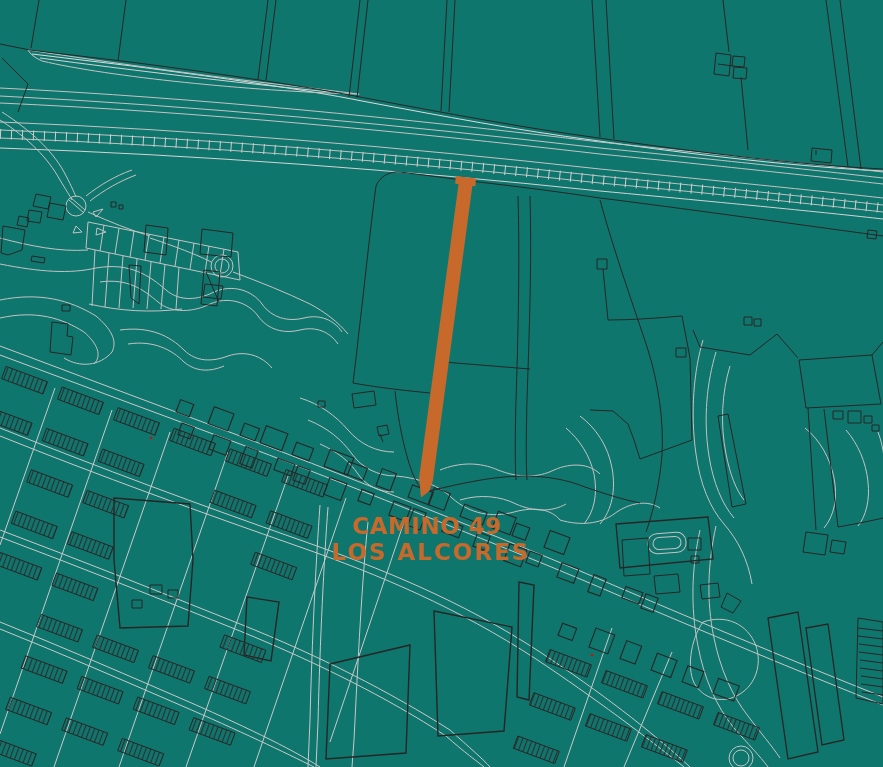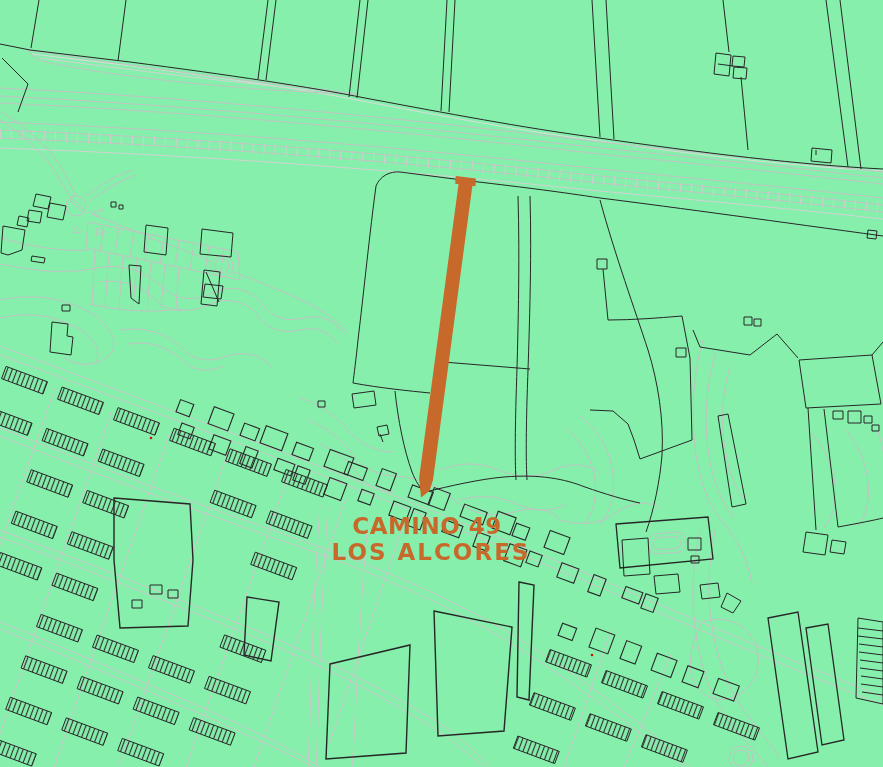--- a/index.html
+++ b/index.html
@@ -1,16 +1,16 @@
 <!DOCTYPE html>
 <html><head>
 <meta charset="utf-8">
 <style>
   html,body{margin:0;padding:0;background:#ffffff;}
-  .map-wrap{position:relative;width:883px;height:767px;overflow:hidden;background:#86efac;text-align:center;}
+  .map-wrap{position:relative;width:883px;height:767px;overflow:hidden;background:#0f766e;text-align:center;}
   svg{display:block;}
   .route-label{font-family:"DejaVu Sans","Liberation Sans",sans-serif;font-weight:bold;}
   .lbl1{font-size:23px;letter-spacing:0.5px;}
   .lbl2{font-size:23px;letter-spacing:2px;}
 </style>
 </head>
 <body>
 
 <div class="map-wrap">
 <svg width="883" height="767" viewBox="0 0 883 767">

